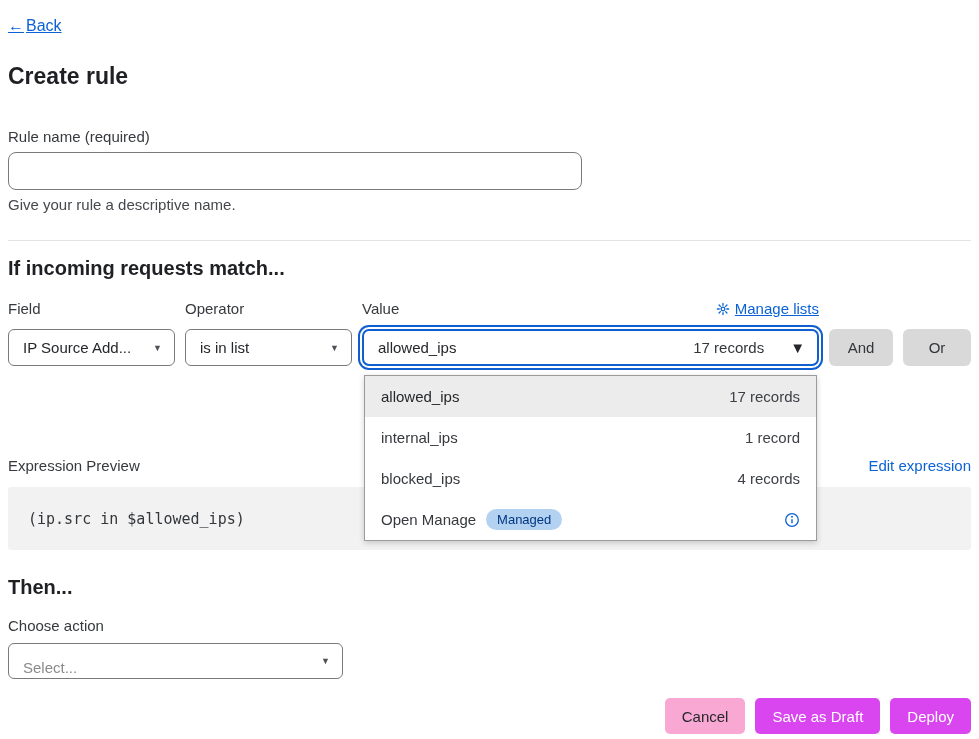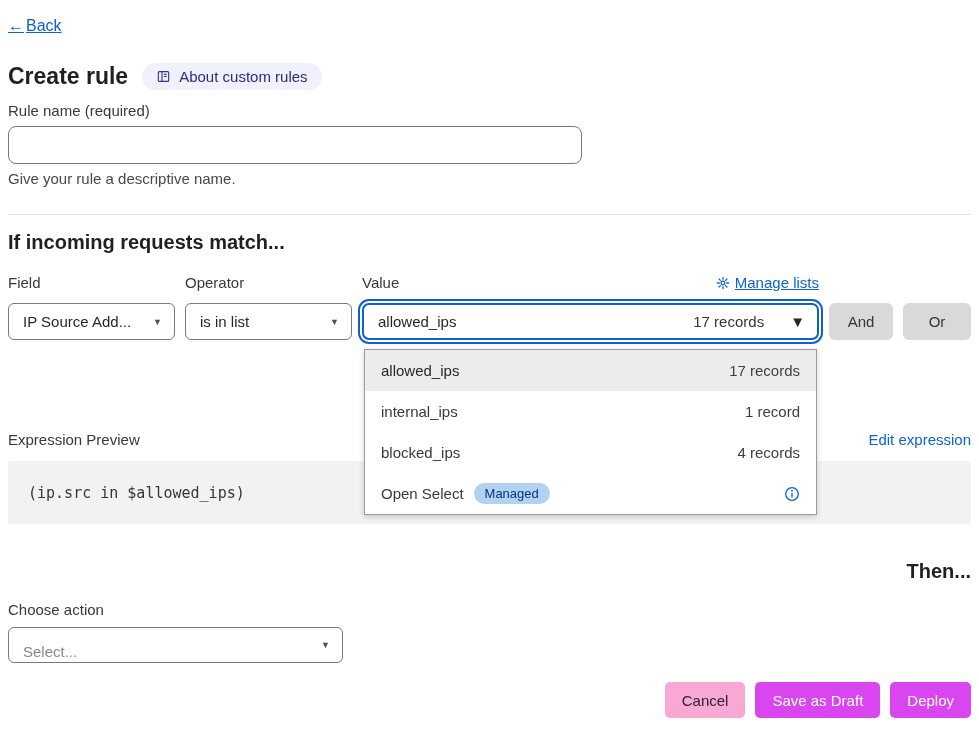--- a/index.html
+++ b/index.html
@@ -17,21 +17,21 @@
   .back-arrow { text-decoration:none; display:inline-block; }
 
   
   .header-row { display:flex; align-items:center; gap:14px; margin-top:28px; }
   .page-title { font-size:23px; font-weight:bold; color:#1f2023; }
   .about-pill { display:inline-flex; align-items:center; gap:8px;
     background:#f1f1fb; color:#2b2b84; border-radius:14px;
     padding:5px 14px; font-size:15px; cursor:pointer; }
 
   
-  .field-label { margin-top:12px; font-size:15px; color:#36393d; }
+  .field-label { margin-top:38px; font-size:15px; color:#36393d; }
   .rule-name-input { margin-top:7px; width:574px; height:38px;
     border:1px solid #7a7a7a; border-radius:8px; background:#fff;
     font-size:15px; padding:0 12px; color:#25272a; display:block; outline:none; }
   .helper-text { margin-top:6px; font-size:15px; color:#45484d; }
 
   .divider { margin-top:27px; border:none; border-top:1px solid #e3e3e3; height:0; }
 
   .section-heading { margin-top:16px; font-size:20px; font-weight:bold; color:#1f2023; }
 
   
@@ -79,21 +79,21 @@
   
   .expression-header { display:flex; justify-content:space-between; align-items:flex-end;
     margin-top:91px; }
   .expression-label { font-size:15px; color:#36393d; }
   .edit-expression { color:#0b62d6; font-size:15px; cursor:pointer; }
   .expression-block { margin-top:13px; background:#f2f2f2; border-radius:3px;
     height:63px; display:flex; align-items:center; padding:0 20px; }
   .expression-code { font-family:"DejaVu Sans Mono", monospace; font-size:15px; color:#33363a; }
 
   
-  .then-heading { margin-top:36px;text-align:right; }
+  .then-heading { margin-top:26px; }
   .action-select { margin-top:9px; width:335px; height:36px; }
   .placeholder { color:#8a8a8a;margin-top:12px; }
 
   
   .footer-row { margin-top:19px; display:flex; justify-content:flex-end; gap:10px; }
   .btn { height:36px; border:none; border-radius:5px; font-size:15px;
     font-family:inherit; padding:0 17px; cursor:pointer; }
   .btn-gray { background:#f9a8d4; color:#25272a; }
   .btn-blue { background:#d946ef; color:#ffffff; }
 
@@ -104,31 +104,20 @@
 
 <div class="page">
 
   <a class="back-link">
       <span class="back-arrow">←</span>
       <span>Back</span>
     </a>
 
   <div class="header-row">
     <h1 class="page-title">Create rule</h1>
-    <span class="about-pill">
-      <span>
-        <svg width="15" height="15" viewBox="0 0 16 16" fill="none" stroke="#32329f" stroke-width="1.2">
-          <rect x="2.5" y="2.8" width="11" height="10.4" rx="1"></rect>
-          <line x1="6.4" y1="2.8" x2="6.4" y2="13.2"></line>
-          <line x1="8.4" y1="5.6" x2="11.4" y2="5.6"></line>
-          <line x1="8.4" y1="7.9" x2="11.4" y2="7.9"></line>
-        </svg>
-      </span>
-      <span>About custom rules</span>
-    </span>
   </div>
 
   <div class="field-label">Rule name (required)</div>
   <input class="rule-name-input" type="text" value="" style="">
   <div class="helper-text">Give your rule a descriptive name.</div>
 
   <hr class="divider">
 
   <h2 class="section-heading">If incoming requests match...</h2>
 
@@ -176,21 +165,21 @@
         <div class="dropdown-item">
           <span class="item-name">internal_ips</span>
           <span class="item-meta">1 record</span>
         </div>
         <div class="dropdown-item">
           <span class="item-name">blocked_ips</span>
           <span class="item-meta">4 records</span>
         </div>
         <div class="dropdown-item">
           <span class="item-name">
-            <span>Open Select</span>
+            <span>Open Manage</span>
             <span class="managed-badge">Managed</span>
           </span>
           <span class="info-icon">
             <svg width="16" height="16" viewBox="0 0 16 16">
               <circle cx="8" cy="8" r="6.3" fill="none" stroke="#0b62d6" stroke-width="1.3"></circle>
               <line x1="8" y1="7.2" x2="8" y2="11.2" stroke="#0b62d6" stroke-width="1.4"></line>
               <circle cx="8" cy="4.8" r="0.95" fill="#0b62d6"></circle>
             </svg>
           </span>
         </div>

